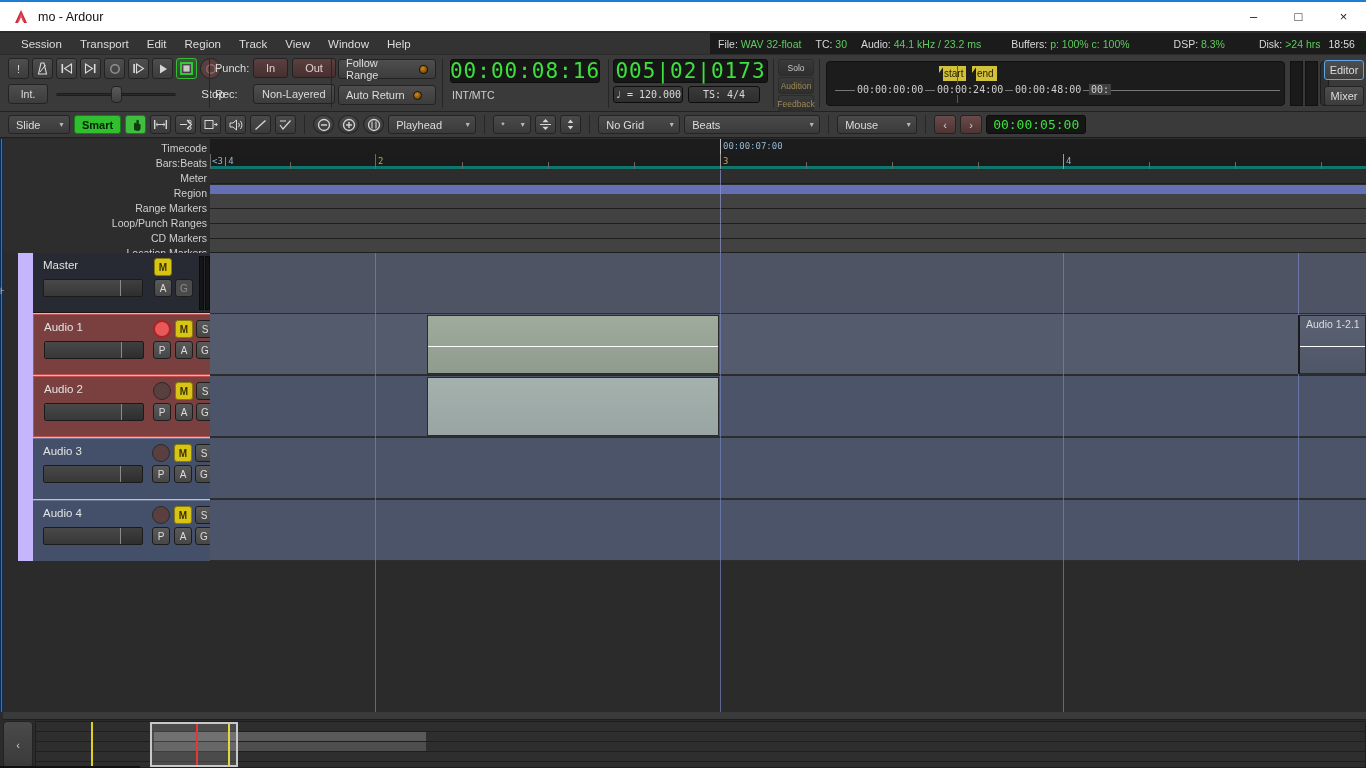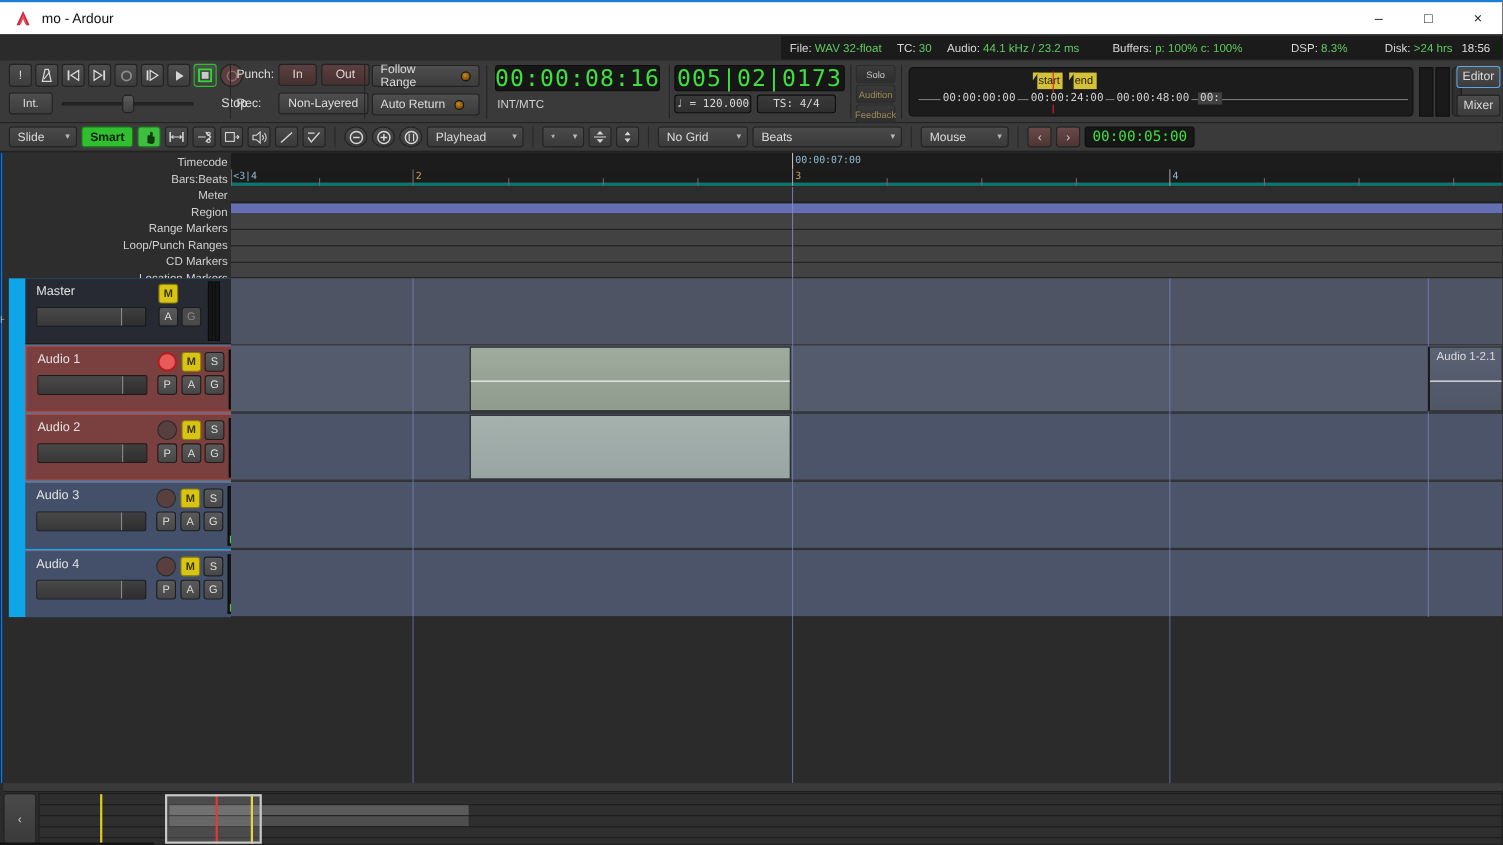--- a/index.html
+++ b/index.html
@@ -146,21 +146,21 @@
   .lane{ position:absolute; left:0; width:1156px; }
   .lane.tc{ background:#1c1c1c; }
   .lane.bb{ background:#1b1b1b; }
   .lane.mk{ background:#424242; border-bottom:1px solid #1f1f1f; }
   .lane.tempo{ background:#6570b4; }
   .lane.meter{ background:#2d2d2d; border-bottom:1px solid #1f1f1f;}
   .ticklbl{ position:absolute; font-size:9px; font-family:"DejaVu Sans Mono", monospace; }
   .tick{ position:absolute; width:1px; background:#6a6a6a; }
 
   
-  .trackheaders{ position:absolute; left:8px; top:114px; width:207px; height:459px; background:#0ea5e9;padding-left:44px; }
+  .trackheaders{ position:absolute; left:18px; top:114px; width:207px; height:459px; background:#c4b5fd;padding-left:44px; }
   .thdr{ position:absolute; left:15px; width:192px; }
   .thdr .name{ position:absolute; left:10px; top:6px; font-size:11.5px; color:#e2e2e2; }
   .gainslider{ position:absolute; left:10px; width:100px; height:18px;
     background:linear-gradient(#3f3f3f,#2e2e2e); border:1px solid #1b1b1b; border-radius:2px; }
   .gainfill{ position:absolute; left:0; top:0; bottom:0; width:79%;
     background:linear-gradient(#484848,#383838); border-right:1px solid #8a8a8a; }
   .minibtn{ position:absolute; width:18px; height:18px; border-radius:3px;
     border:1px solid #1d1d1d; background:linear-gradient(#5a5a5a,#474747);
     display:flex; align-items:center; justify-content:center; font-size:10px; color:#dcdcdc; }
   .minibtn.mute{ background:#d8c414; color:#3a3200; border-color:#8a7c08; font-weight:bold; }
@@ -207,20 +207,30 @@
       </svg>
     </div>
     <div class="tb-title">mo - Ardour</div>
     <div class="tb-btns">
       <div class="tb-btn">–</div>
       <div class="tb-btn">□</div>
       <div class="tb-btn close">×</div>
     </div>
   </div>
 
+  <div class="menubar">
+    <div class="menu-item">Session</div>
+    <div class="menu-item">Transport</div>
+    <div class="menu-item">Edit</div>
+    <div class="menu-item">Region</div>
+    <div class="menu-item">Track</div>
+    <div class="menu-item">View</div>
+    <div class="menu-item">Window</div>
+    <div class="menu-item">Help</div>
+  </div>
 
   <div class="statusstrip" style="width:656px;">
     <span class="grp">
       <span class="k">File:</span>
       <span class="v">WAV 32-float</span>
     </span>
     <span class="grp">
       <span class="k">TC:</span>
       <span class="v">30</span>
     </span>

